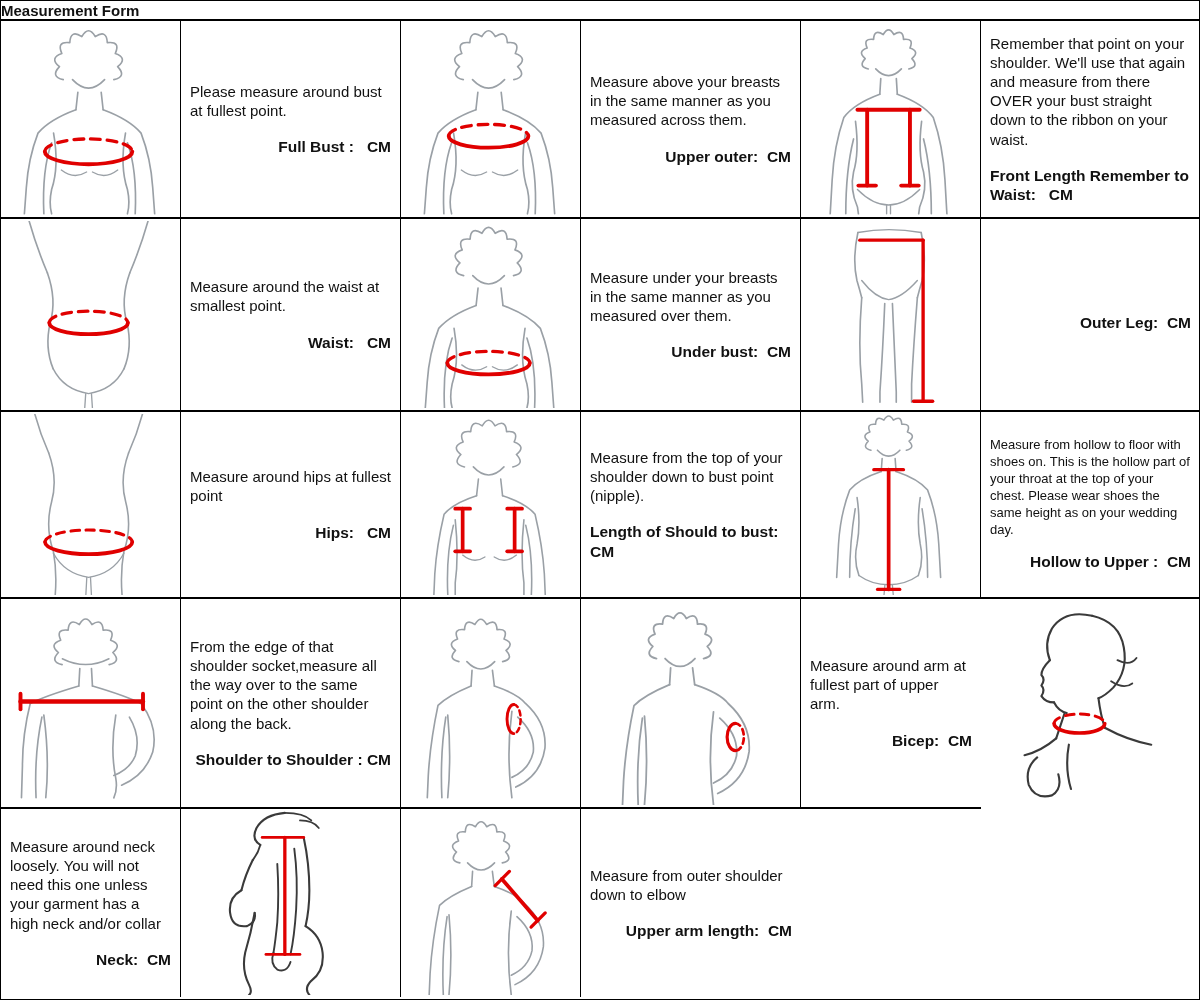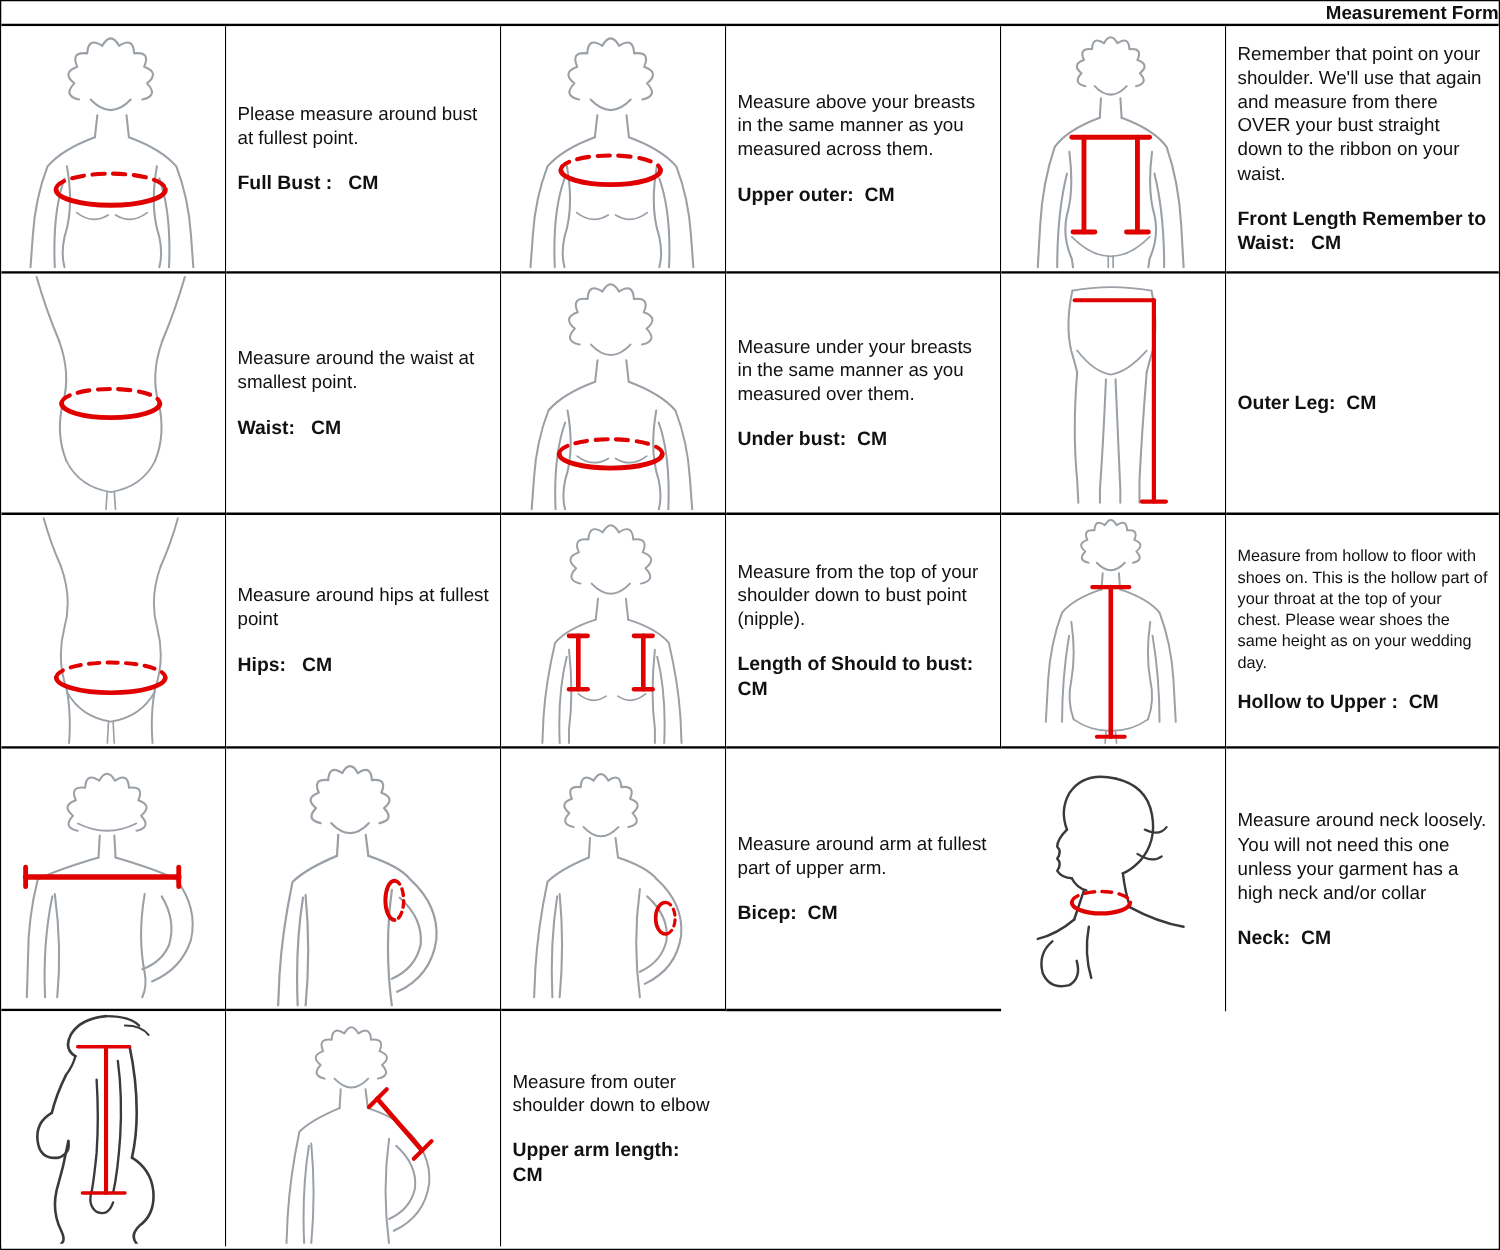--- a/index.html
+++ b/index.html
@@ -1,20 +1,20 @@
 <!DOCTYPE html>
 <html><head>
 <meta charset="utf-8">
 <style>
   html,body{margin:0;padding:0;background:#fff;}
   body{font-family:"Liberation Sans", sans-serif; color:#111;}
   .page{width:1200px;height:1000px;box-sizing:border-box;border:1px solid #000;background:#fff;overflow:hidden;}
-  .form-header{height:20px;line-height:20px;text-align:right;font-weight:bold;font-size:15px;border-bottom:2px solid #000;box-sizing:border-box;}
+  .form-header{height:20px;line-height:20px;text-align:left;font-weight:bold;font-size:15px;border-bottom:2px solid #000;box-sizing:border-box;}
   .grid{display:grid;grid-template-columns:180px 220px 180px 220px 180px 219px;grid-template-rows:198px 193px 187px 210px 188px;}
-  .cell{box-sizing:border-box;border-right:1px solid #000;border-bottom:2px solid #000;overflow:hidden;background:#fff;}
+  .cell{box-sizing:border-box;border-right:1px solid #000;border-bottom:2px solid #000;overflow:hidden;background:#fff;align-items:flex-end;}
   .cell.lastcol{border-right:none;}
   .cell.lastrow{border-bottom:none;}
   .fig{display:flex;align-items:center;justify-content:center;padding:2px;}
   .fig svg{width:100%;height:100%;display:block;}
   .txt{display:flex;flex-direction:column;justify-content:center;padding:6px 9px;}
   .desc{font-size:15px;line-height:1.28;white-space:pre-wrap;}
   .txt.small .desc{font-size:13px;line-height:1.3;}
   .mlabel{font-size:15.5px;font-weight:bold;margin-top:17px;white-space:pre-wrap;line-height:1.25;}
   .txt.small .mlabel{margin-top:14px;}
 </style>
@@ -230,20 +230,24 @@
           <path d="M34,195 Q32,150 40,112" fill="none" stroke="#9aa0a6" stroke-width="1.7" stroke-linecap="round" stroke-linejoin="round"></path>
           <path d="M142,98 Q160,122 154,148 Q146,172 122,182" fill="none" stroke="#9aa0a6" stroke-width="1.7" stroke-linecap="round" stroke-linejoin="round"></path>
           <path d="M130,112 Q142,132 136,152 Q130,166 114,172" fill="none" stroke="#9aa0a6" stroke-width="1.7" stroke-linecap="round" stroke-linejoin="round"></path>
           <path d="M42,110 Q48,155 44,195" fill="none" stroke="#9aa0a6" stroke-width="1.7" stroke-linecap="round" stroke-linejoin="round"></path>
           <path d="M116,110 Q110,145 116,175 Q118,186 114,195" fill="none" stroke="#9aa0a6" stroke-width="1.7" stroke-linecap="round" stroke-linejoin="round"></path>
           <path d="M18,96 L144,96" fill="none" stroke="#e00000" stroke-width="4.5" stroke-linecap="round" stroke-linejoin="round"></path>
           <path d="M18,88 L18,104" fill="none" stroke="#e00000" stroke-width="4" stroke-linecap="round" stroke-linejoin="round"></path>
           <path d="M144,88 L144,104" fill="none" stroke="#e00000" stroke-width="4" stroke-linecap="round" stroke-linejoin="round"></path>
         </svg>
       </div>
+      <div class="cell txt">
+        <div class="desc">From the edge of that shoulder socket,measure all the way over to the same point on the other shoulder along the back.</div>
+        <div class="mlabel">Shoulder to Shoulder : CM</div>
+      </div>
       <div class="cell fig">
         <svg viewBox="0 0 180 195" preserveAspectRatio="xMidYMid meet">
           <path d="M57.5,55.0 Q45.6,52.3 54.0,43.5 Q44.7,35.8 56.1,31.7 Q51.2,20.6 63.3,22.1 Q63.9,9.9 74.0,16.7 Q80.0,6.1 86.0,16.7 Q96.1,9.9 96.7,22.1 Q108.8,20.6 103.9,31.7 Q115.3,35.8 106.0,43.5 Q114.4,52.3 102.5,55.0" fill="none" stroke="#9aa0a6" stroke-width="1.7" stroke-linecap="round" stroke-linejoin="round"></path>
           <path d="M65.7,55 Q80,70.08 94.3,55" fill="none" stroke="#9aa0a6" stroke-width="1.7" stroke-linecap="round" stroke-linejoin="round"></path>
           <path d="M71,64 L70,80" fill="none" stroke="#9aa0a6" stroke-width="1.7" stroke-linecap="round" stroke-linejoin="round"></path>
           <path d="M92,64 L94,80" fill="none" stroke="#9aa0a6" stroke-width="1.7" stroke-linecap="round" stroke-linejoin="round"></path>
           <path d="M70,80 Q46,90 36,100 Q28,138 26,172 L25,195" fill="none" stroke="#9aa0a6" stroke-width="1.7" stroke-linecap="round" stroke-linejoin="round"></path>
           <path d="M40,195 Q38,150 44,112" fill="none" stroke="#9aa0a6" stroke-width="1.7" stroke-linecap="round" stroke-linejoin="round"></path>
           <path d="M46,110 Q50,152 46,195" fill="none" stroke="#9aa0a6" stroke-width="1.7" stroke-linecap="round" stroke-linejoin="round"></path>
           <path d="M94,80 Q118,88 126,98 Q148,118 146,144 Q142,172 116,184" fill="none" stroke="#9aa0a6" stroke-width="1.7" stroke-linecap="round" stroke-linejoin="round"></path>

